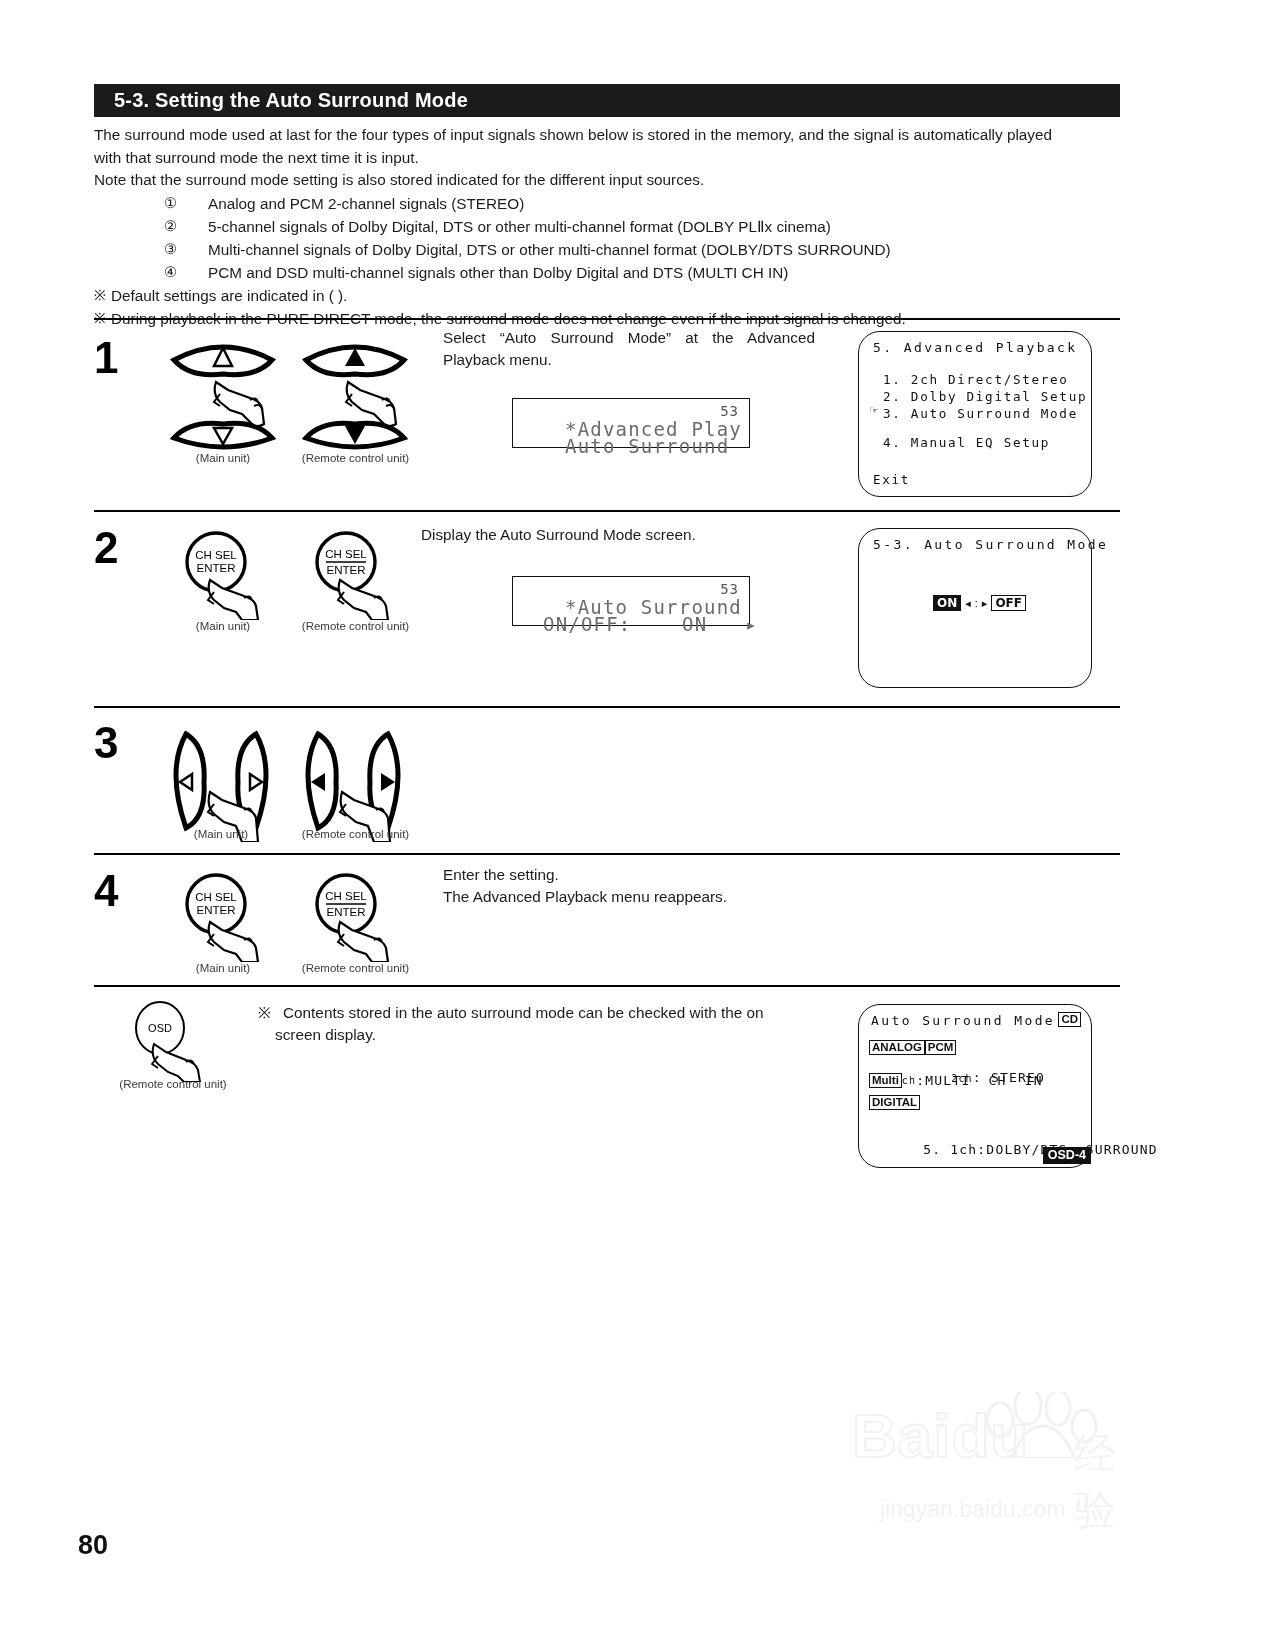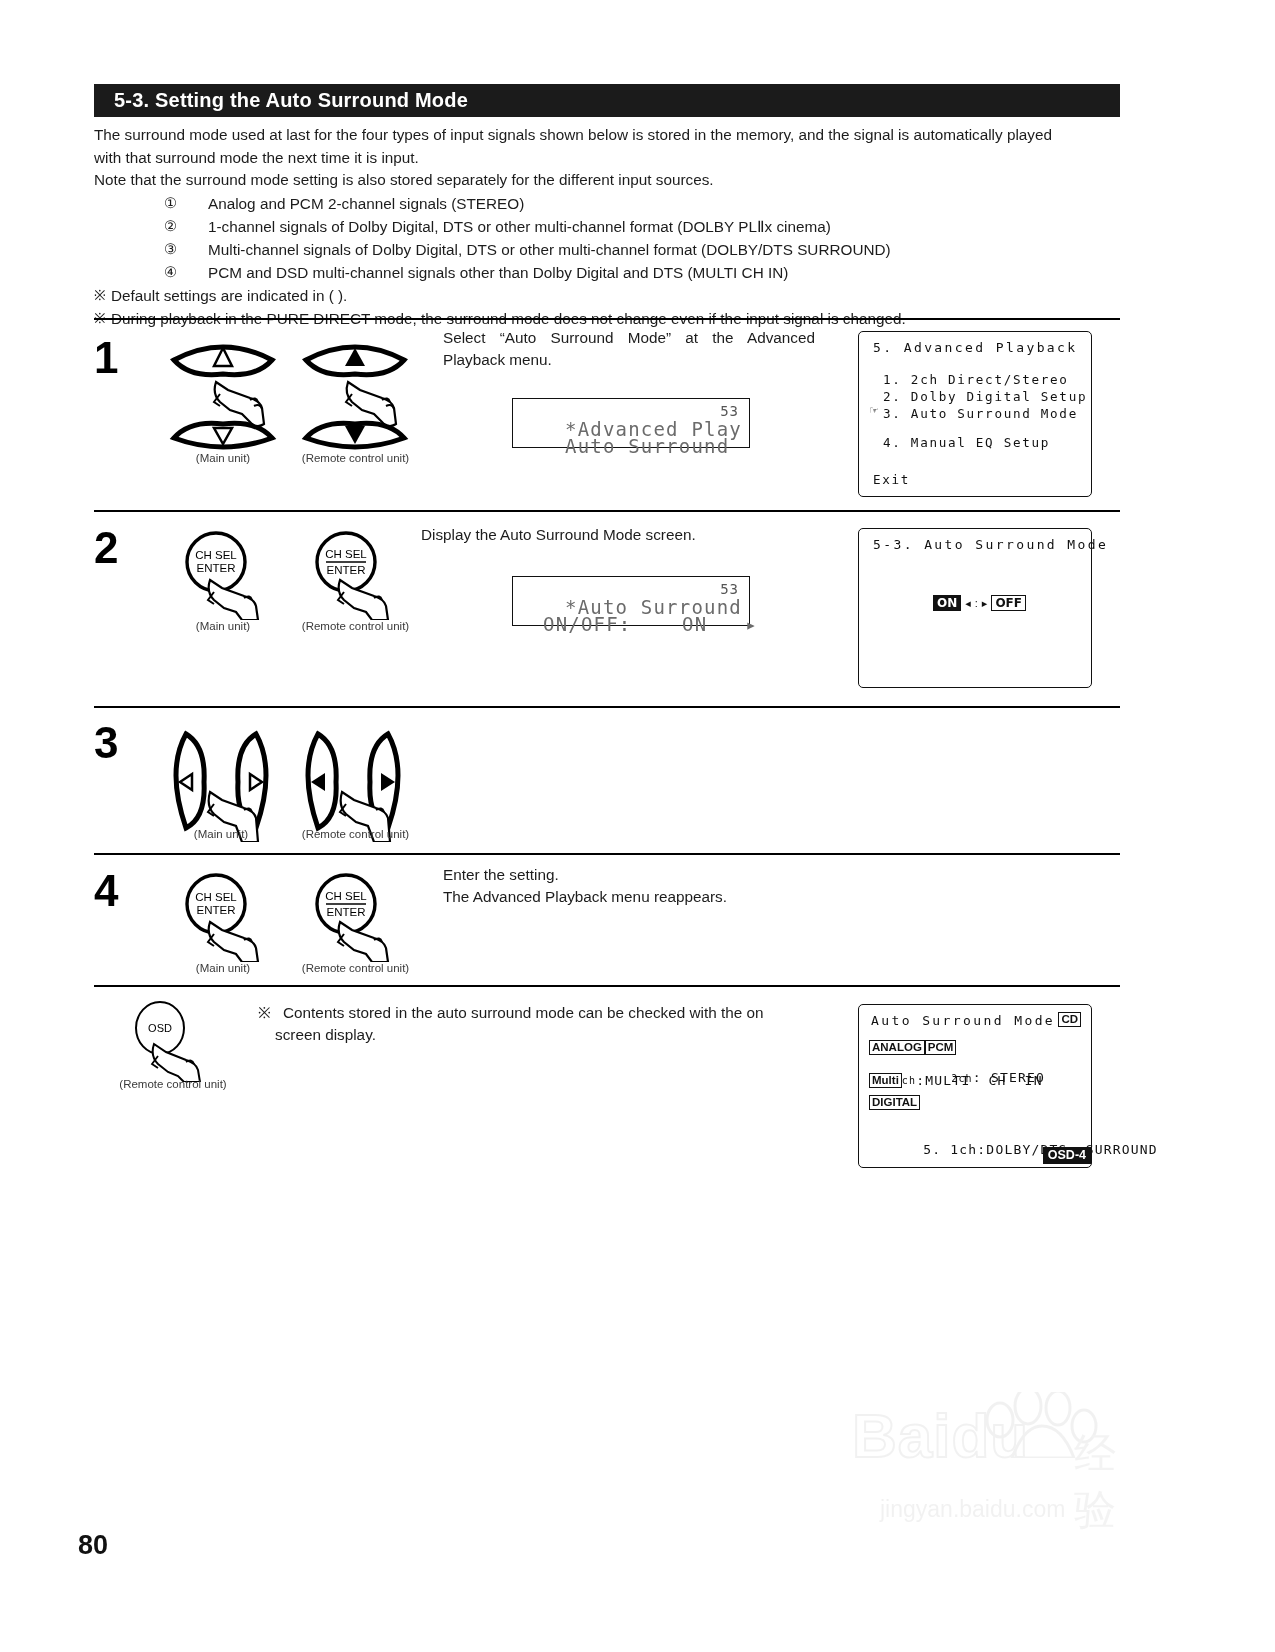--- a/index.html
+++ b/index.html
@@ -65,21 +65,21 @@
     letter-spacing:1px;
   }
   .lcd .l1,.lcd .l2{
     position:absolute;left:52px;
     font-family:"DejaVu Sans Mono", monospace;
     font-size:19px;color:#6b6b6b;letter-spacing:1.2px;white-space:pre;
   }
 
   
   .osd{
-    position:absolute;border:1.6px solid #111;border-radius:5px;background:#fff;
+    position:absolute;border:1.6px solid #111;border-radius:22px;background:#fff;
   }
   .osd .otitle{
     position:absolute;font-family:"DejaVu Sans Mono", monospace;
     font-size:13px;letter-spacing:2.4px;color:#111;white-space:nowrap;
   }
   .osd .oitem{
     position:absolute;font-family:"DejaVu Sans Mono", monospace;
     font-size:12.6px;letter-spacing:1.7px;color:#111;white-space:nowrap;
   }
   .osd .cursor{
@@ -130,29 +130,29 @@
 
 <div class="page">
 
   <div class="section-bar">
     <span class="title">5-3. Setting the Auto Surround Mode</span>
   </div>
 
   <div class="intro">
     <p>The surround mode used at last for the four types of input signals shown below is stored in the memory, and the signal is automatically played</p>
     <p>with that surround mode the next time it is input.</p>
-    <p>Note that the surround mode setting is also stored separately for the different input sources.</p>
+    <p>Note that the surround mode setting is also stored indicated for the different input sources.</p>
     <ul class="num-list">
       <li>
         <span class="circ">①</span>
         <span class="txt">Analog and PCM 2-channel signals (STEREO)</span>
       </li>
       <li>
         <span class="circ">②</span>
-        <span class="txt">1-channel signals of Dolby Digital, DTS or other multi-channel format (DOLBY PLⅡx cinema)</span>
+        <span class="txt">5-channel signals of Dolby Digital, DTS or other multi-channel format (DOLBY PLⅡx cinema)</span>
       </li>
       <li>
         <span class="circ">③</span>
         <span class="txt">Multi-channel signals of Dolby Digital, DTS or other multi-channel format (DOLBY/DTS SURROUND)</span>
       </li>
       <li>
         <span class="circ">④</span>
         <span class="txt">PCM and DSD multi-channel signals other than Dolby Digital and DTS (MULTI CH IN)</span>
       </li>
     </ul>

